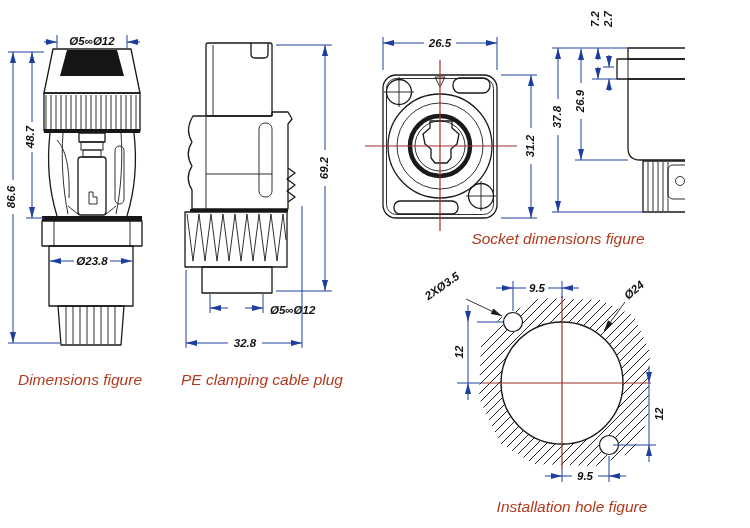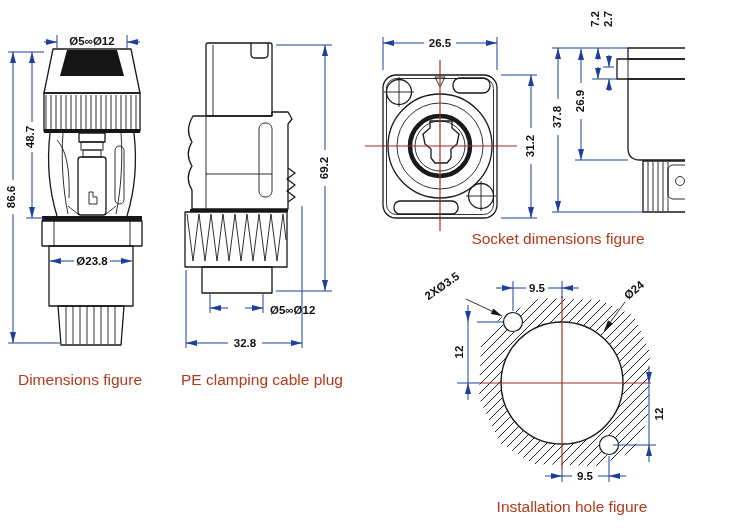--- a/index.html
+++ b/index.html
@@ -1,17 +1,17 @@
 <!DOCTYPE html>
 <html><head>
 <meta charset="utf-8">
 <style>
   html,body{margin:0;padding:0;background:#ffffff;}
   #canvas{position:relative;width:685px;height:528px;background:#ffffff;overflow:hidden;
-          font-family:"Liberation Sans", sans-serif;}
+          font-family:"Liberation Sans", sans-serif;font-style:italic;}
   svg{position:absolute;top:0;left:0;}
   .outline{stroke:#1a1a1a;stroke-width:1.3;fill:none;stroke-linejoin:round;}
   .thin{stroke:#1a1a1a;stroke-width:0.9;fill:none;}
   .darkfill{fill:#161616;stroke:none;}
   .dim{stroke:#1e3fa0;stroke-width:1;fill:none;}
   .cl{stroke:#9e2f28;stroke-width:1.2;fill:none;}
   .dim-text{font-family:"Liberation Sans",sans-serif;font-size:11.5px;font-weight:700;fill:#111111;}
   .caption{font-family:"Liberation Sans",sans-serif;font-size:15.5px;fill:#b23a1c;}
   .hatchline{stroke:#222222;stroke-width:1;}
 </style>

